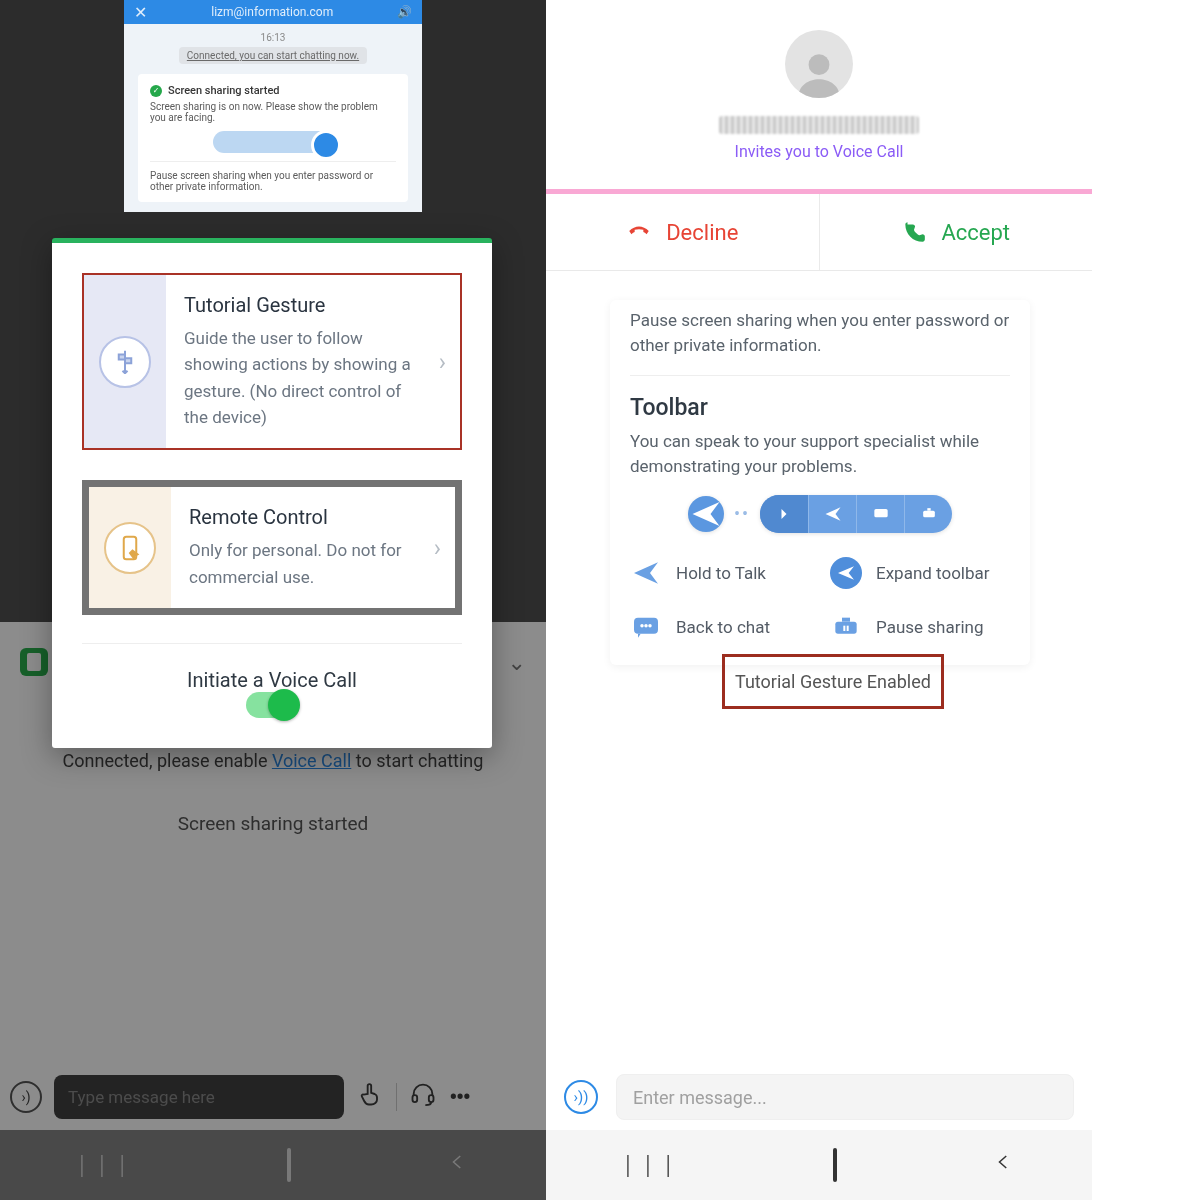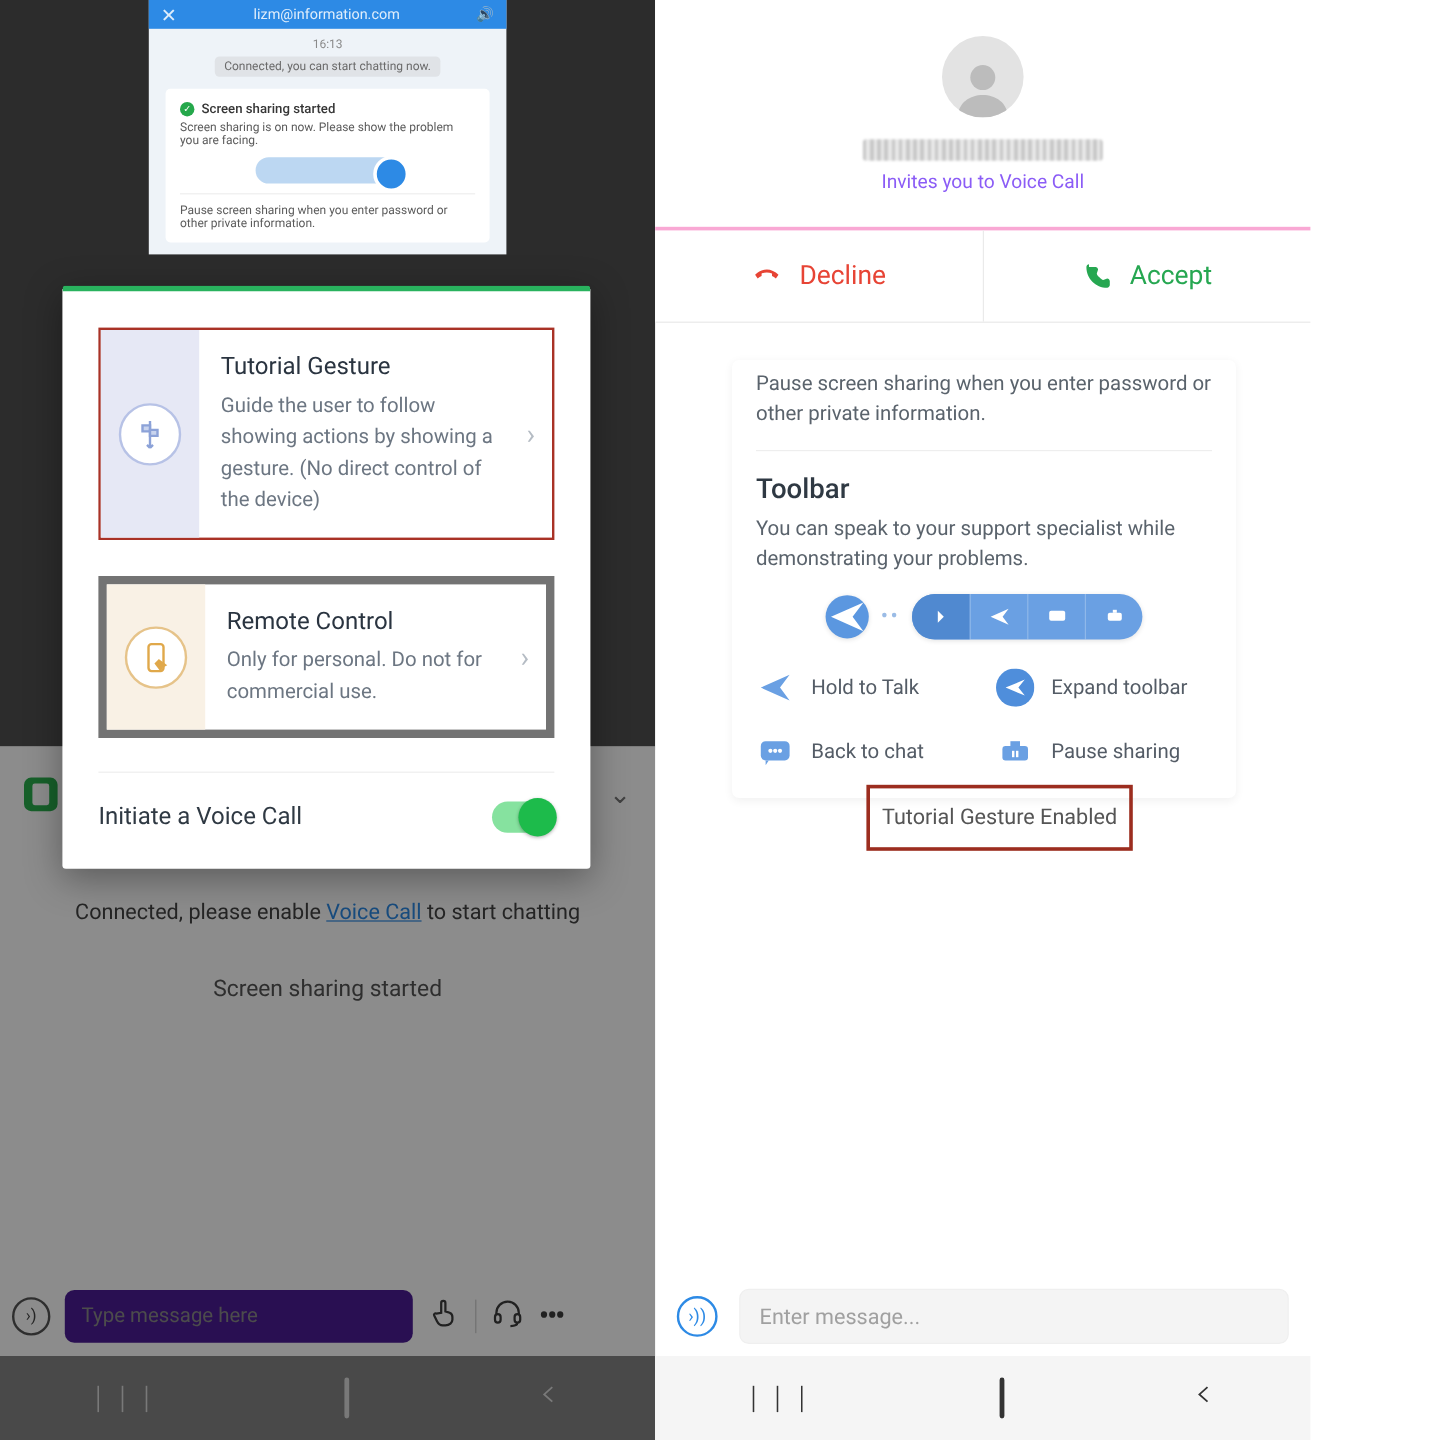--- a/index.html
+++ b/index.html
@@ -10,42 +10,42 @@
   .right-pad { width: 108px; background: #fff; }
 
   
   .phone-bg { position: absolute; top: 0; left: 0; right: 0; height: 625px; background: #2c2c2c; }
   .chat-app { position: absolute; top: 0; left: 124px; width: 298px; background: #eef3f8; }
   .chat-header { background: #2d8ae5; height: 24px; display: flex; align-items: center; justify-content: space-between; padding: 0 10px; }
   .chat-header .x { color: #fff; font-size: 16px; opacity: .85; }
   .chat-header .title { color: #fff; font-size: 12px; opacity: .85; }
   .chat-header .spk { color: #fff; font-size: 12px; opacity: .8; }
   .chat-time { text-align: center; font-size: 10px; color: #8a8a8a; padding: 8px 0 4px; }
-  .chat-pill { margin: 0 auto 10px; width: fit-content; background: #e0e3e7; color: #6a6a6a; font-size: 10px; padding: 3px 8px; border-radius: 4px; }
+  .chat-pill { margin: 0 auto 10px; width: fit-content; background: #e0e3e7; color: #6a6a6a; font-size: 10px; padding: 3px 8px; border-radius: 4px; text-decoration: underline; }
   .chat-card { background: #fff; margin: 0 14px 10px; border-radius: 4px; padding: 10px 12px; font-size: 10px; color: #5b5b5b; }
   .chat-card .row1 { display: flex; align-items: center; gap: 6px; margin-bottom: 4px; }
   .chat-card .check { width: 12px; height: 12px; background: #25a84b; border-radius: 50%; display: inline-flex; align-items: center; justify-content: center; color: #fff; font-size: 8px; }
   .chat-card .title { color: #363636; font-size: 11px; font-weight: 500; }
   .chat-card .divider { border-top: 1px solid #eee; margin: 8px 0; }
   .chat-card .bar { height: 22px; background: #bcd7f2; border-radius: 11px; position: relative; margin: 8px auto; width: 120px; }
   .chat-card .bar::after { content: ''; position: absolute; right: -8px; top: -1px; width: 24px; height: 24px; background: #2d8ae5; border-radius: 50%; border: 3px solid #fff; }
 
   .bottom-area { position: absolute; left: 0; right: 0; top: 622px; bottom: 0; background: #fff; }
   .overlay-dim { position: absolute; inset: 0; background: rgba(0,0,0,.45); }
   .connected-bar { position: absolute; top: 26px; left: 20px; right: 20px; display: flex; align-items: center; gap: 10px; font-size: 15px; }
   .connected-icon { width: 28px; height: 28px; background: #2ab04e; border-radius: 6px; display: flex; align-items: center; justify-content: center; }
   .connected-icon::after { content: ''; width: 14px; height: 18px; background: #fff; border-radius: 2px; }
   .chev-down { margin-left: auto; color: #777; font-size: 22px; }
   .connected-text { position: absolute; top: 128px; left: 0; right: 0; text-align: center; color: #444; font-size: 18px; padding: 0 40px; }
   .connected-text .link { color: #2d8ae5; text-decoration: underline; }
   .share-started { position: absolute; top: 190px; left: 0; right: 0; text-align: center; color: #555; font-size: 19px; }
 
   .input-bar-left { position: absolute; bottom: 78px; left: 10px; right: 10px; height: 50px; display: flex; align-items: center; gap: 12px; }
   .talk-btn { width: 32px; height: 32px; border: 2px solid #555; border-radius: 50%; display: flex; align-items: center; justify-content: center; color: #444; font-size: 14px; }
-  .msg-input { flex: 0 0 290px; height: 44px; background: #4c1d95; border-radius: 8px; padding: 0 14px; color: #8a8a8a; font-size: 17px; display: flex; align-items: center; }
+  .msg-input { flex: 0 0 290px; height: 44px; background: #404040; border-radius: 8px; padding: 0 14px; color: #8a8a8a; font-size: 17px; display: flex; align-items: center; }
   .tool-icon { color: #3c3c3c; font-size: 24px; }
   .divider-v { width: 1px; height: 28px; background: #ccc; }
   .more-dots { font-size: 26px; color: #3c3c3c; letter-spacing: -2px; }
 
   .navbar-left, .navbar-right { position: absolute; bottom: 0; left: 0; right: 0; height: 70px; display: flex; align-items: center; justify-content: space-around; }
   .navbar-left { background: rgba(0,0,0,.48); }
   .navbar-right { background: #f5f5f5; }
   .nav-ic { color: #ddd; font-size: 26px; }
   .navbar-right .nav-ic { color: #333; }
   .nav-recent { letter-spacing: 4px; font-weight: 300; }
@@ -59,33 +59,33 @@
   .option .iconbox { width: 82px; align-self: stretch; display: flex; align-items: center; justify-content: center; }
   .option.highlight .iconbox { background: #e6e8f5; }
   .option:not(.highlight) .iconbox { background: #f9f1e5; }
   .icon-circ { width: 52px; height: 52px; border-radius: 50%; background: #fff; border: 2px solid #b7c2e6; display: flex; align-items: center; justify-content: center; position: relative; }
   .icon-circ svg { width: 30px; height: 30px; }
   .option .body { flex: 1; padding: 18px 10px 18px 18px; }
   .option .title { font-size: 20px; font-weight: 400; color: #2a3440; margin-bottom: 8px; }
   .option .desc { font-size: 17px; color: #6c7682; line-height: 1.55; }
   .option .arrow { padding-right: 14px; color: #b5bcc4; font-size: 24px; }
   .hr { margin: 28px 30px 0; border-top: 1px solid #eee; }
-  .voice-row { margin: 24px 30px 0; display: flex; justify-content: space-between; }
+  .voice-row { margin: 24px 30px 0; display: flex; align-items: center; justify-content: space-between; flex-direction: column; }
   .voice-row .label { font-size: 20px; color: #2f3943; }
   .toggle { width: 52px; height: 26px; background: #86e29f; border-radius: 13px; position: relative; }
   .toggle::after { content: ''; position: absolute; right: -2px; top: -3px; width: 32px; height: 32px; background: #1dbb4b; border-radius: 50%; box-shadow: 0 1px 3px rgba(0,0,0,.3); }
 
   
   .call-card { position: absolute; top: 0; left: 0; right: 0; background: #fff; border-bottom: 1px solid #e9e9e9; padding-bottom: 0; }
   .avatar { width: 68px; height: 68px; border-radius: 50%; background: #e3e3e3; margin: 30px auto 18px; display: flex; align-items: flex-end; justify-content: center; overflow: hidden; }
   .avatar svg { width: 50px; height: 50px; }
   .caller-line { text-align: center; margin-bottom: 4px; }
   .caller-name-blur { display: inline-block; width: 200px; height: 18px; background: repeating-linear-gradient(90deg,#888 0 3px,#ccc 3px 6px); filter: blur(1px); border-radius: 3px; opacity: .45; }
   .invite-text { text-align: center; color: #8b5cf6; font-size: 16px; margin-bottom: 28px; }
-  .call-actions { display: flex; border-top: 3px solid #f9a8d4; }
+  .call-actions { display: flex; border-top: 5px solid #f9a8d4; }
   .call-btn { flex: 1; height: 76px; display: flex; align-items: center; justify-content: center; gap: 14px; font-size: 22px; }
   .call-btn.decline { color: #e74435; }
   .call-btn.accept { color: #26a751; }
   .call-divider { width: 1px; background: #eaeaea; }
   .call-btn svg { width: 26px; height: 26px; }
 
   
   .toolbar-card { position: absolute; top: 300px; left: 64px; width: 420px; background: #fff; border-radius: 6px; box-shadow: 0 2px 8px rgba(0,0,0,.06); padding: 8px 20px 22px; color: #5a636c; }
   .tc-text { font-size: 17px; line-height: 1.45; }
   .tc-hr { border-top: 1px solid #eee; margin: 18px 0; }

